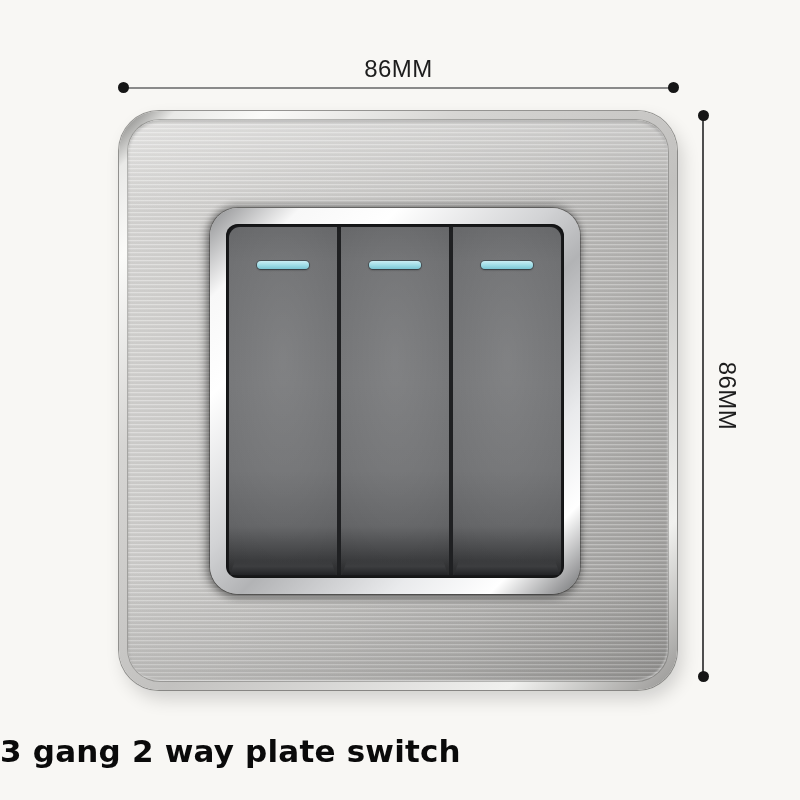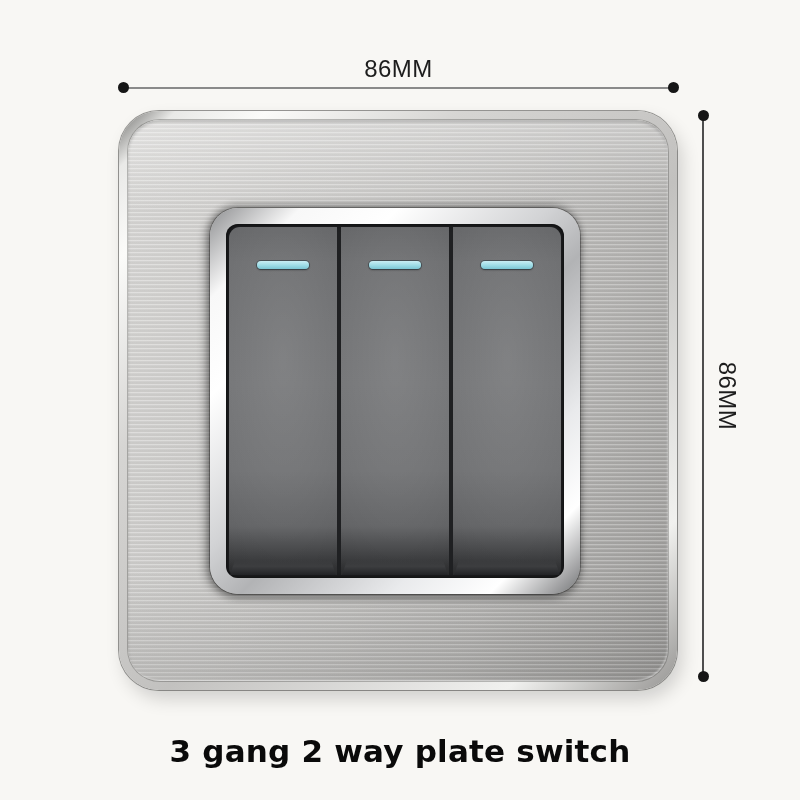--- a/index.html
+++ b/index.html
@@ -80,21 +80,21 @@
   }
   .pill{
     position:absolute;top:34px;left:50%;width:52px;height:8px;margin-left:-26px;
     border-radius:4px;
     background:linear-gradient(180deg,#c9eef4 0%,#9ddce6 55%,#7cc6d4 100%);
     box-shadow:0 0 0 1px rgba(33,50,58,.5), 0 1px 2px rgba(0,0,0,.4);
   }
 
   
   .caption{
-    position:absolute;left:0;right:0;top:733px;text-align:center;
+    position:absolute;left:0;right:0;top:733px;text-align:left;
     font-family:"DejaVu Sans","Liberation Sans",sans-serif;
     font-size:31px;font-weight:700;color:#0a0a0a;letter-spacing:0.2px;
   }
 </style>
 </head>
 <body>
 
 <div class="stage">
 
   <div class="dim-top">

